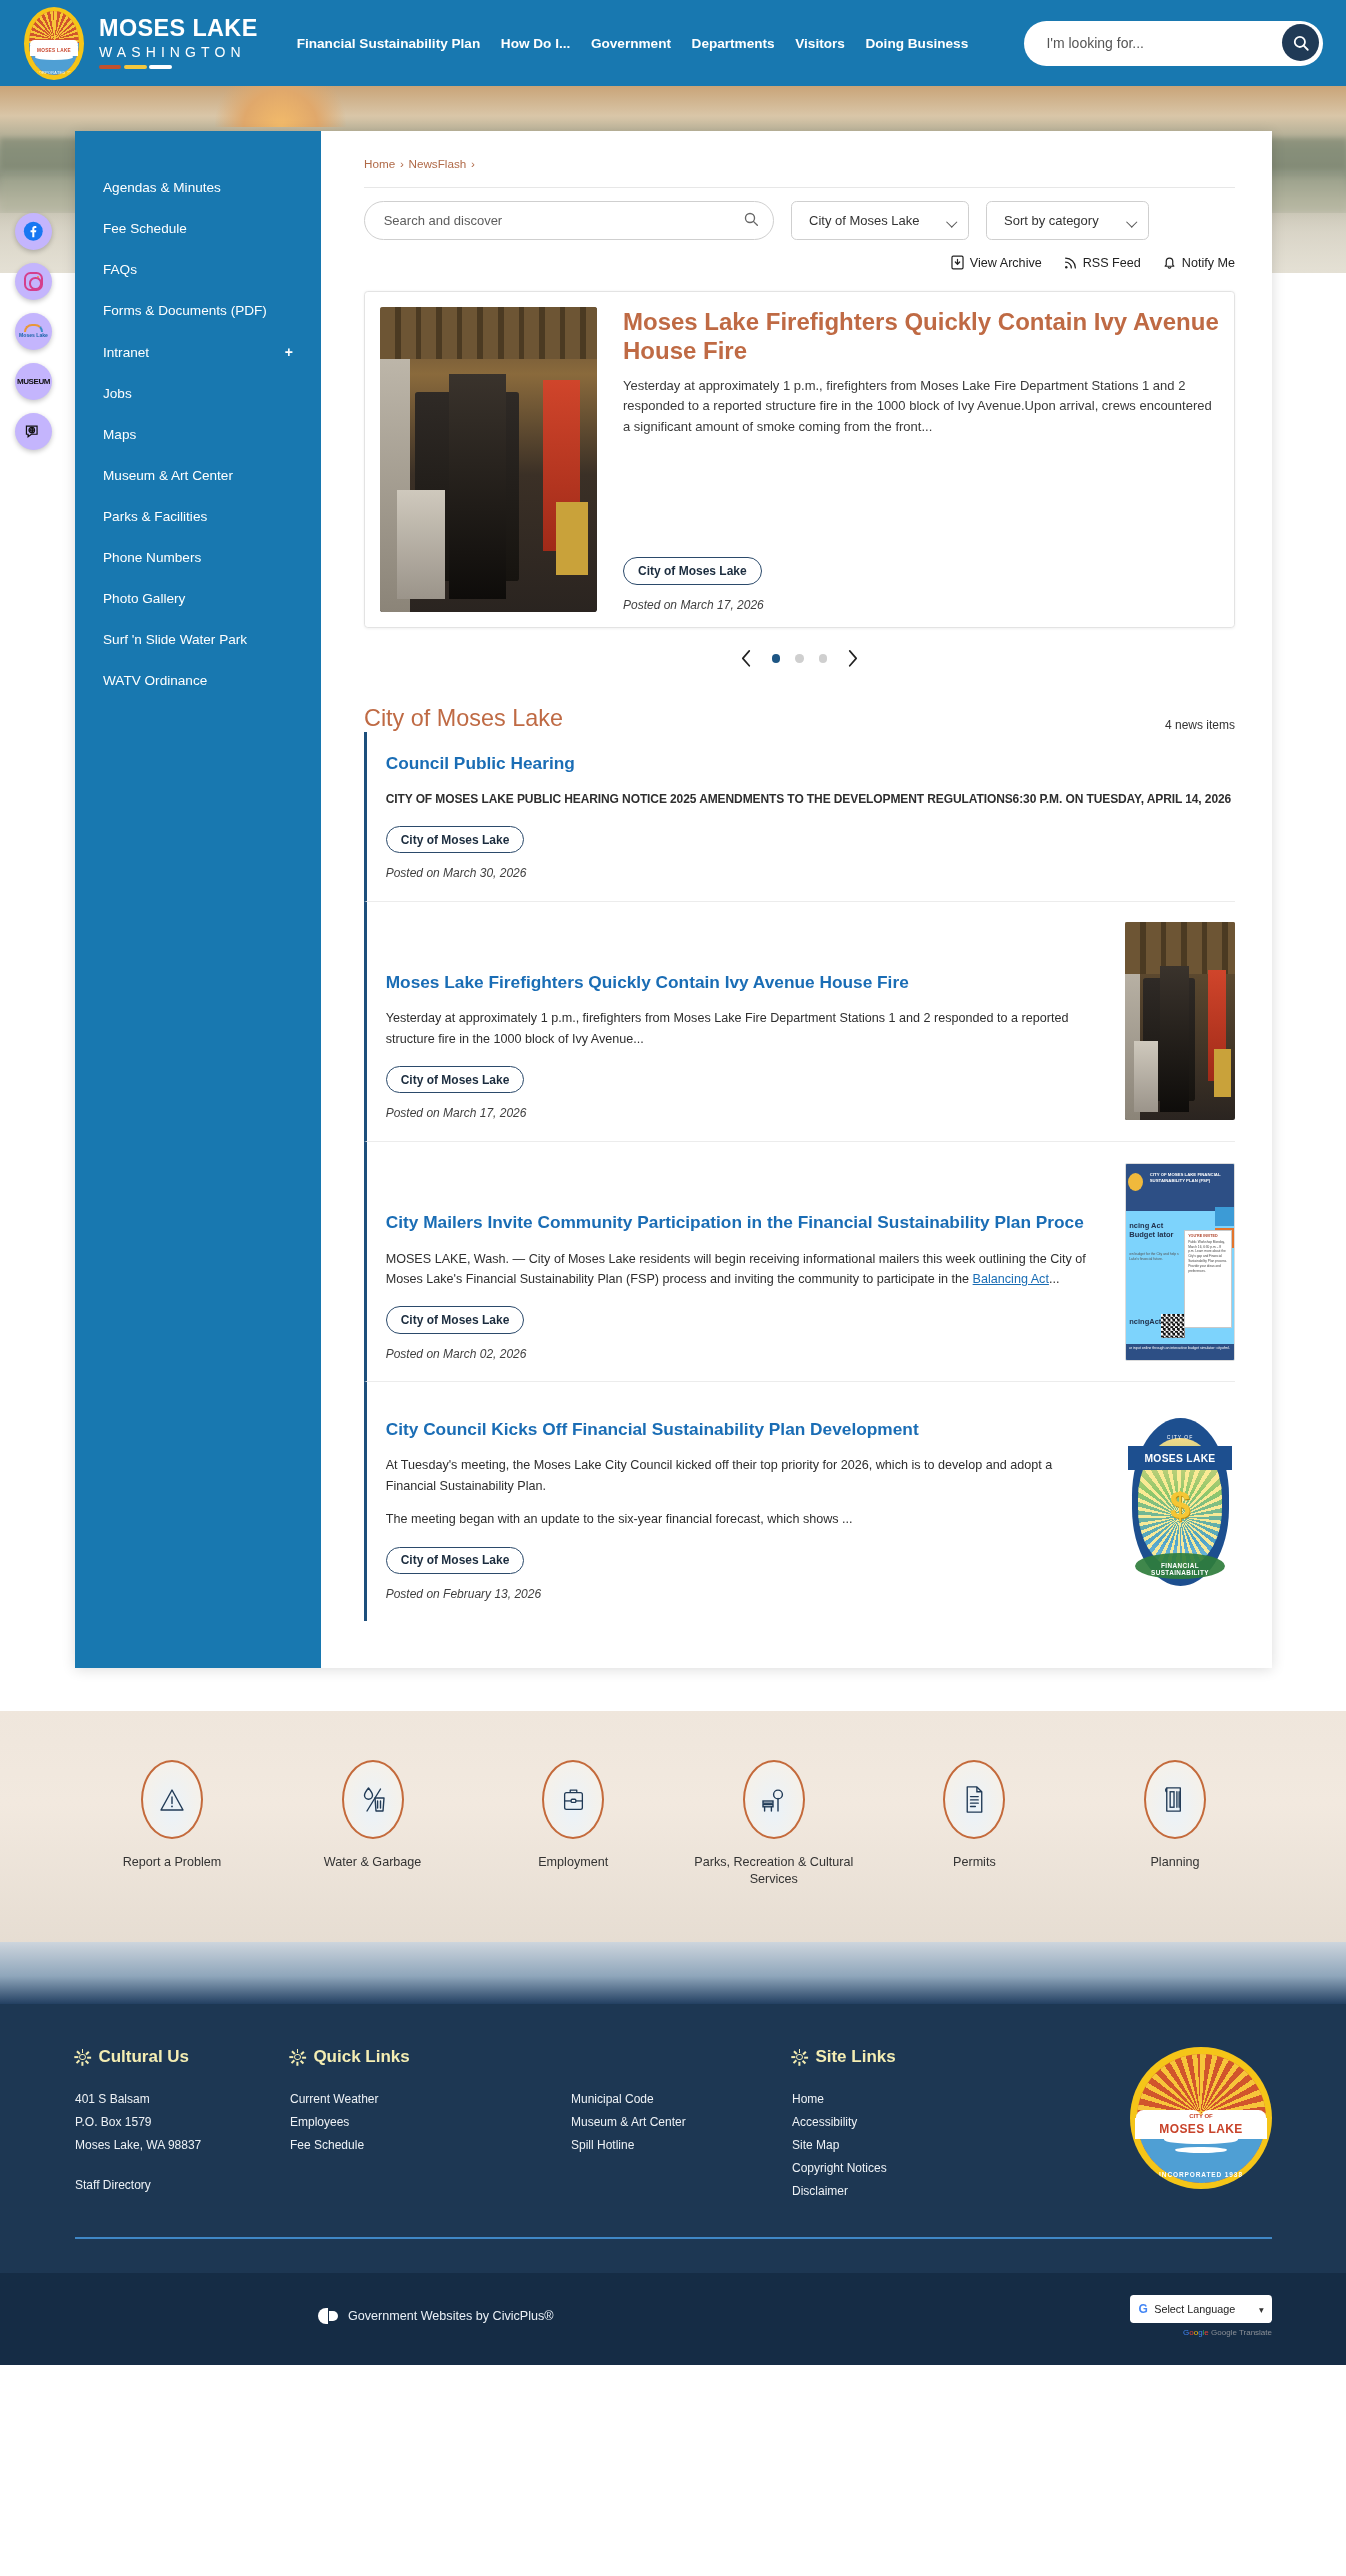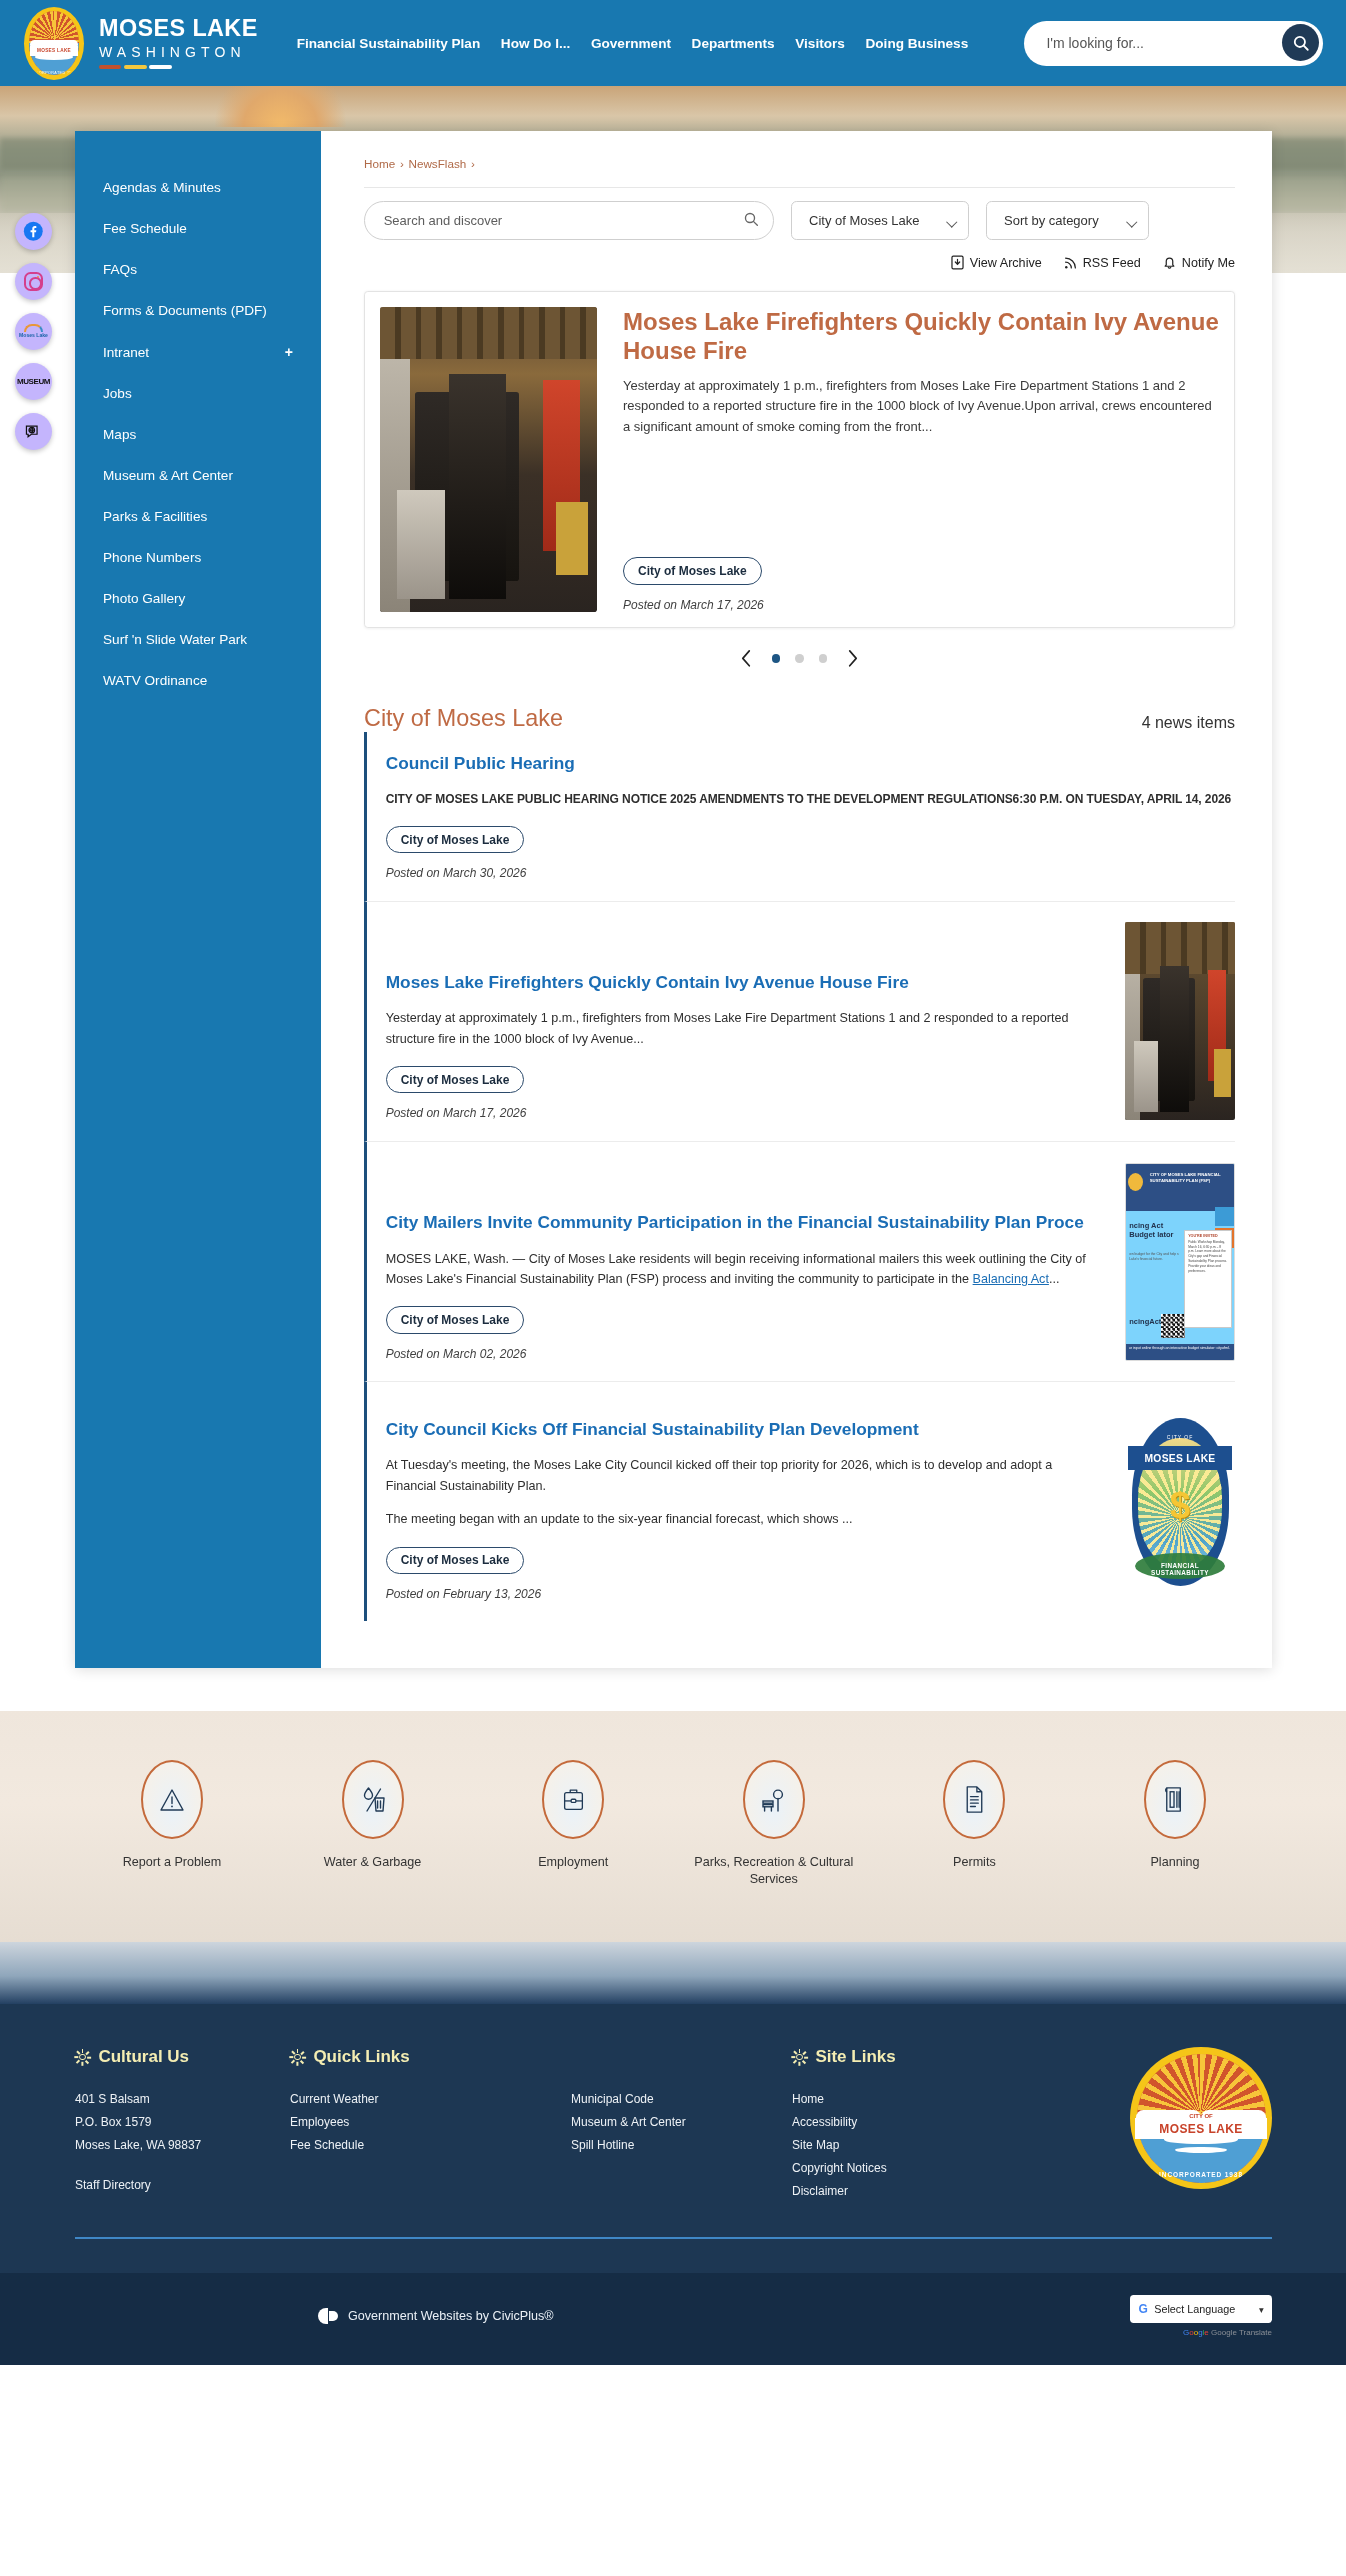--- a/index.html
+++ b/index.html
@@ -157,21 +157,21 @@
   .posted { font-size: 12px; font-style: italic; color:#3f3f3f; margin-top: 13px; }
 
   .carousel { display:flex; align-items:center; justify-content:center; gap: 15px; margin-top: 20.6px; }
   .carousel .arrow { width:20.6px; height:20.6px; cursor:pointer; display:flex; align-items:center; justify-content:center; }
   .carousel .dot { width: 8.4px; height: 8.4px; border-radius:50%; background:#cfcfcf; cursor:pointer; }
   .carousel .dot.on { background:#1d5684; }
 
   
   .section-head { display:flex; align-items:flex-end; justify-content:space-between; margin-top: 36px; }
   .section-head h3 { font-size: 23.4px; color:#bf6a44; font-weight: 400; }
-  .section-head .count { font-size: 16px; color:#333;text-align:center; }
+  .section-head .count { font-size: 12px; color:#333;text-align:center; }
 
   .newsitem { display:flex; gap: 22.4px; border-left: 3.7px solid #1d4f7c; padding: 20.6px 0 20.6px 18.7px; border-bottom: 0.9px solid #ececec; align-items: flex-end; }
   .newsitem:last-child { border-bottom: none; }
   .newsitem .ni-main { flex:1; min-width:0; }
   .newsitem h4 { font-size: 17.3px; line-height: 1.28; color:#1a6db5; font-weight: 700; margin-bottom: 15px; cursor:pointer; }
   .newsitem .bodytxt { font-size: 12.6px; line-height: 1.62; color:#2e2e2e; }
   .newsitem .bodytxt.bold { font-weight: 700; font-size: 12px; letter-spacing:-0.1px; }
   .newsitem .bodytxt + .bodytxt { margin-top: 13px; }
   .newsitem .bodytxt a { color:#1a6db5; }
   .newsitem .tag { margin-top: 17px; }

